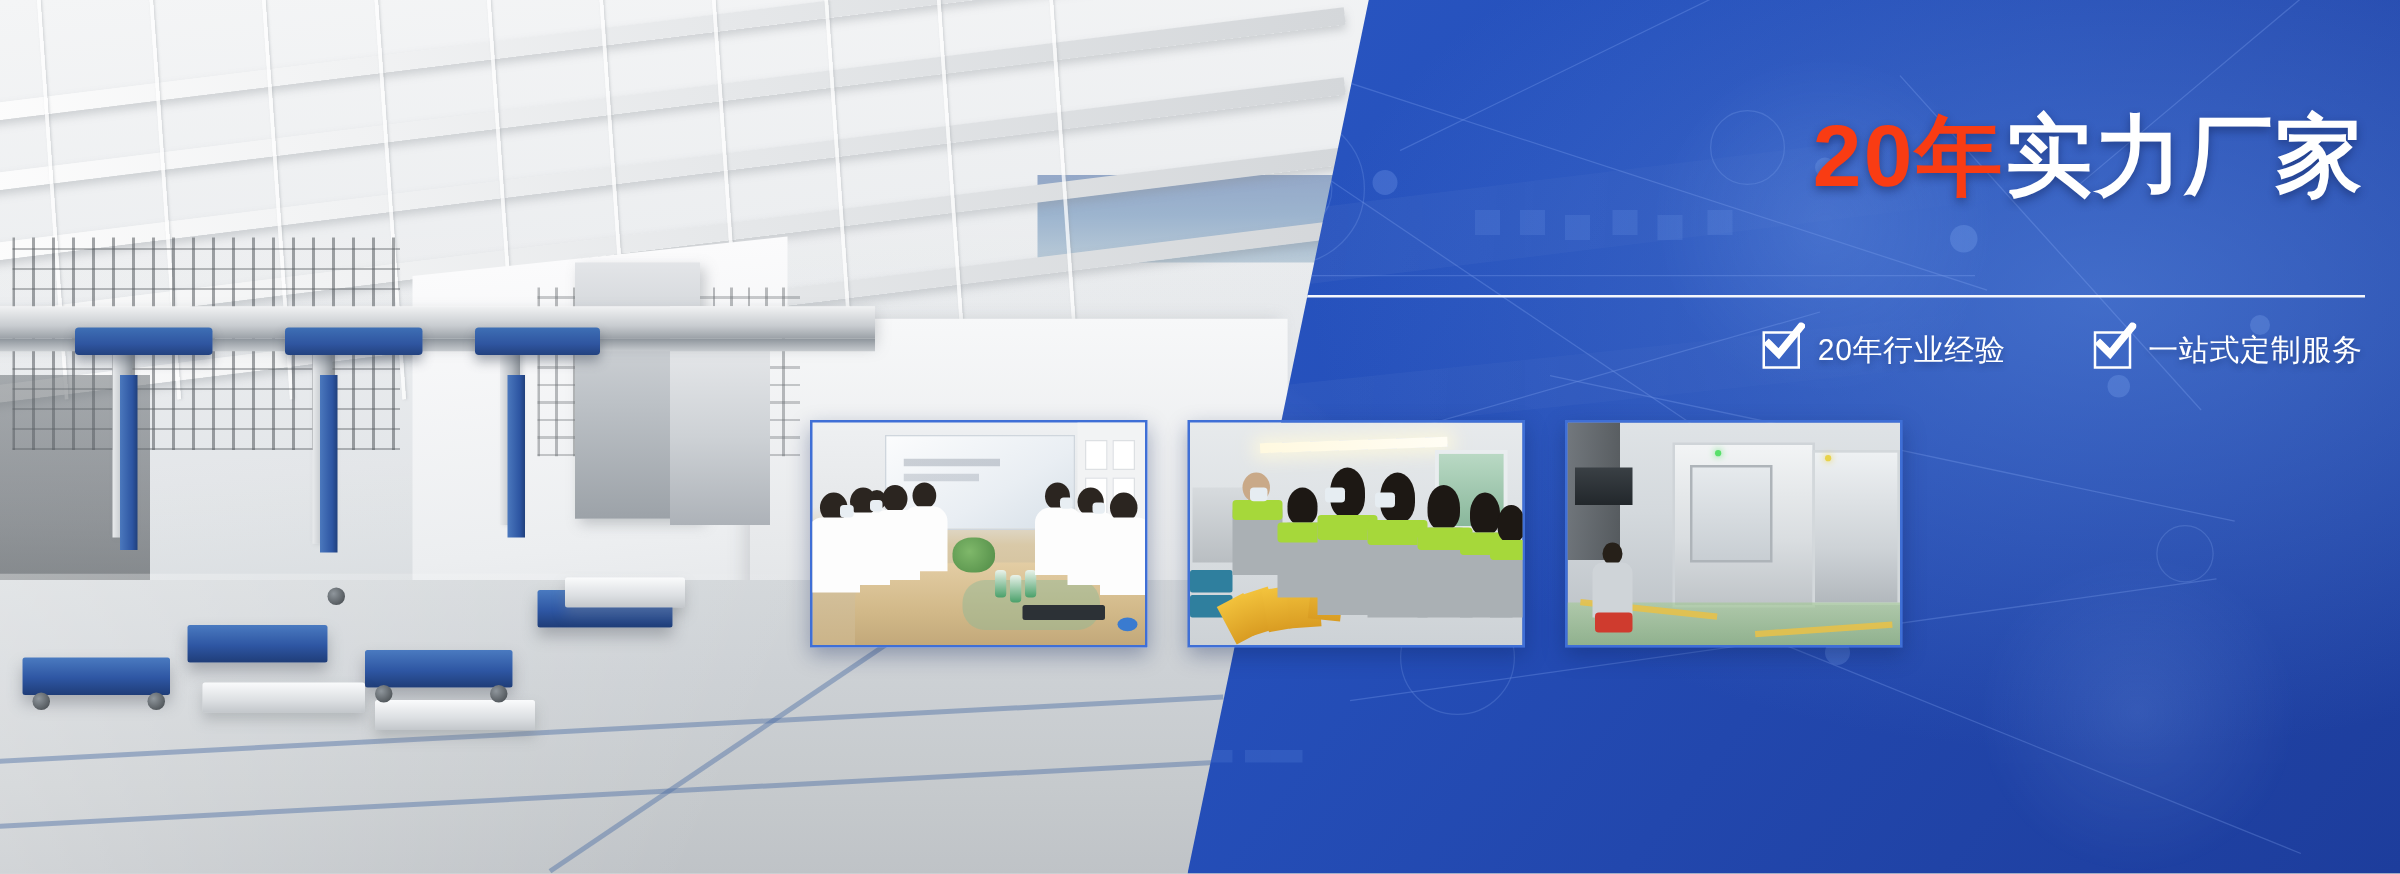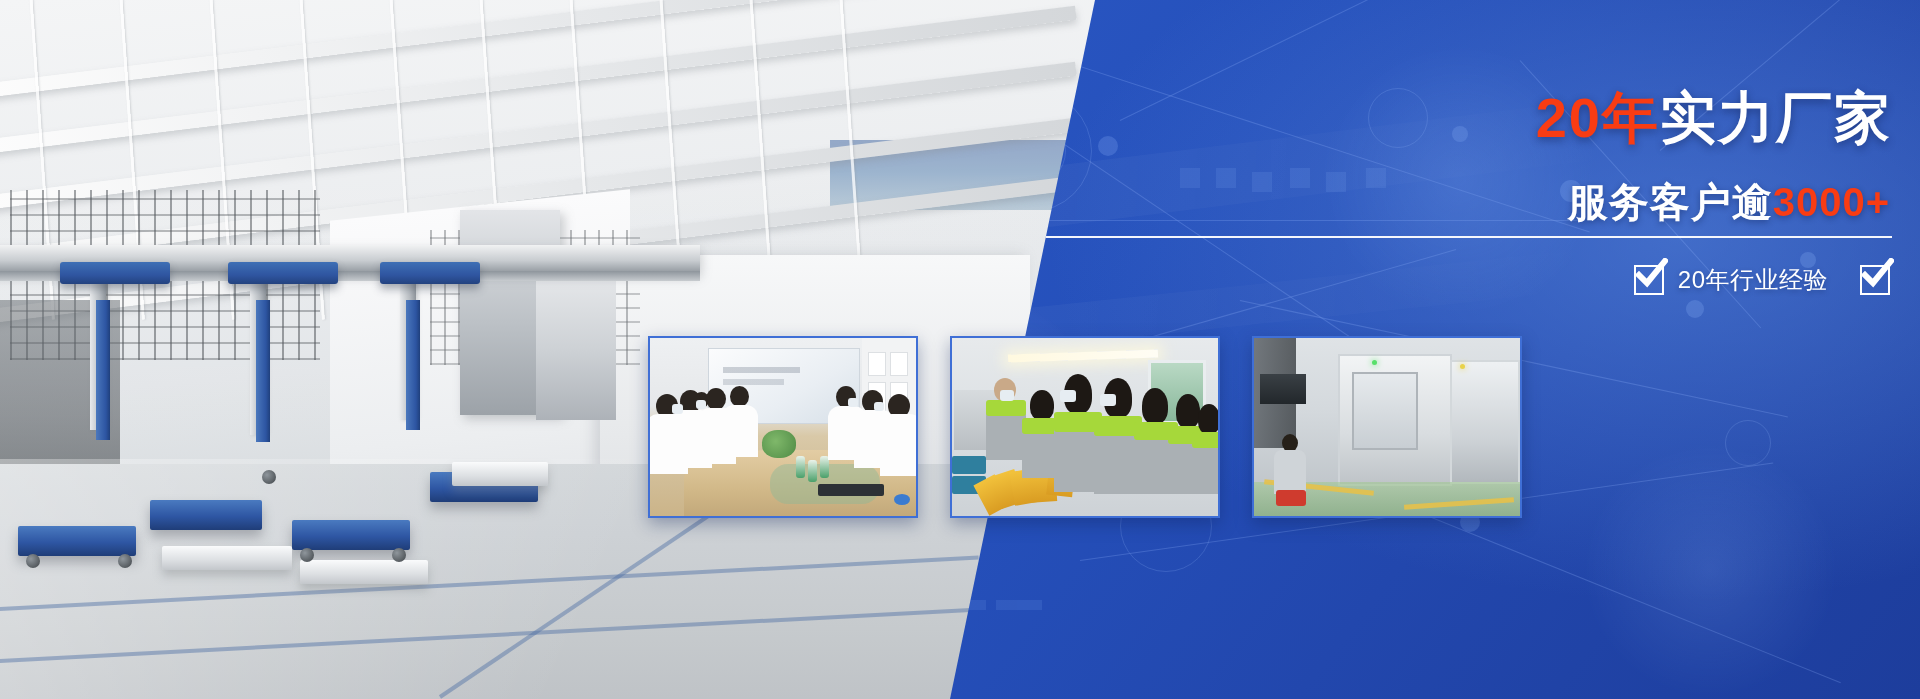--- a/index.html
+++ b/index.html
@@ -162,21 +162,21 @@
   }
   .sheen{
     position:absolute;
     background:linear-gradient(100deg,rgba(255,255,255,.10),rgba(255,255,255,0) 70%);
     transform-origin:left center;
   }
 
   
   .headline{
     position:absolute;right:28px;top:90px;
-    font-size:56px;font-weight:bold;letter-spacing:2px;
+    font-size:70px;font-weight:bold;letter-spacing:2px;
     white-space:nowrap;line-height:1;
     text-shadow:0 3px 8px rgba(10,25,70,.45);
   }
   .headline .hl-red{color:#f93c13;}
   .headline .hl-white{color:#ffffff;}
 
   .subline{
     position:absolute;right:30px;top:182px;
     font-size:40px;font-weight:bold;color:#ffffff;
     letter-spacing:1px;white-space:nowrap;line-height:1;
@@ -184,21 +184,21 @@
   }
   .subline .sub-red{color:#f93c13;}
 
   .divider{
     position:absolute;right:28px;top:236px;width:1020px;height:2px;
     background:linear-gradient(90deg,rgba(255,255,255,0),rgba(255,255,255,.95) 14%,rgba(255,255,255,.95));
   }
 
   .features{
     position:absolute;right:30px;top:264px;
-    display:flex;align-items:center;gap:32px;
+    display:flex;align-items:center;gap:70px;
     white-space:nowrap;
   }
   .feat{display:flex;align-items:center;gap:14px;}
   .feat .box{
     width:26px;height:26px;flex:0 0 26px;
     border:2px solid #ffffff;position:relative;
   }
   .feat .box svg{
     position:absolute;left:-2px;top:-9px;width:34px;height:34px;
   }
@@ -438,41 +438,39 @@
       <div class="glow" style="left:60px;top:300px;width:220px;height:220px;"></div>
       <div class="glow" style="left:760px;top:440px;width:260px;height:260px;"></div>
       <div class="sheen" style="left:40px;top:190px;width:1100px;height:60px;transform:rotate(-7deg);"></div>
       <div class="sheen" style="left:0px;top:330px;width:1100px;height:40px;transform:rotate(-6deg);"></div>
     </div>
 
     <div class="headline">
       <span class="hl-red">20年</span><span class="hl-white">实力厂家</span>
     </div>
 
-    <div class="subline">
-      <span>服务客户逾</span><span class="sub-red">3000+</span>
-    </div>
 
     <div class="divider"></div>
 
     <div class="features">
       <div class="feat">
         <span class="box">
           <svg viewBox="0 0 34 34">
               <path d="M5 17 L13 25 L31 3" fill="none" stroke="#ffffff" stroke-width="6" stroke-linecap="square"></path>
             </svg>
         </span>
         <span class="txt">20年行业经验</span>
       </div>
       <div class="feat">
         <span class="box">
           <svg viewBox="0 0 34 34">
               <path d="M5 17 L13 25 L31 3" fill="none" stroke="#ffffff" stroke-width="6" stroke-linecap="square"></path>
             </svg>
         </span>
+        <span class="txt">一站式定制服务</span>
       </div>
     </div>
   </div>
 
   <div class="thumbs">
 
     <div class="thumb t1">
       <div class="wall"></div>
       <div class="poster" style="left:218px;top:14px;"></div>
       <div class="poster" style="left:240px;top:14px;"></div>

